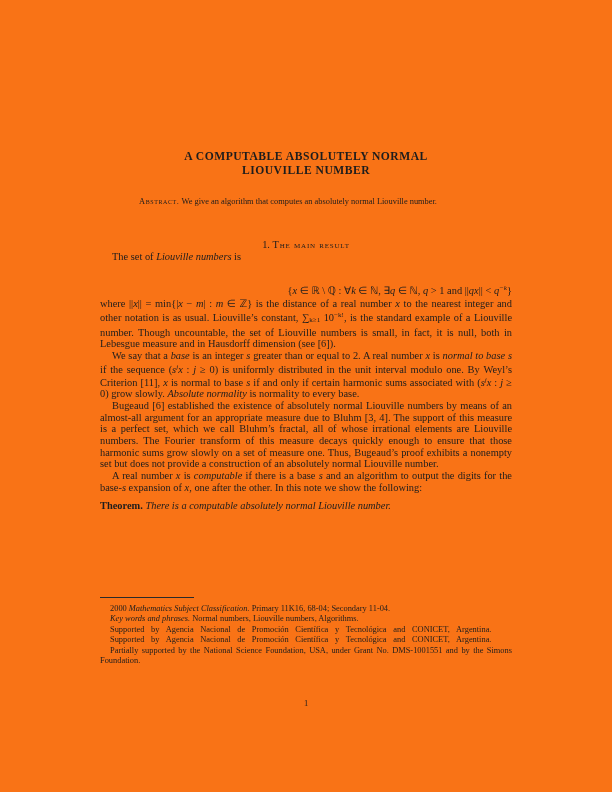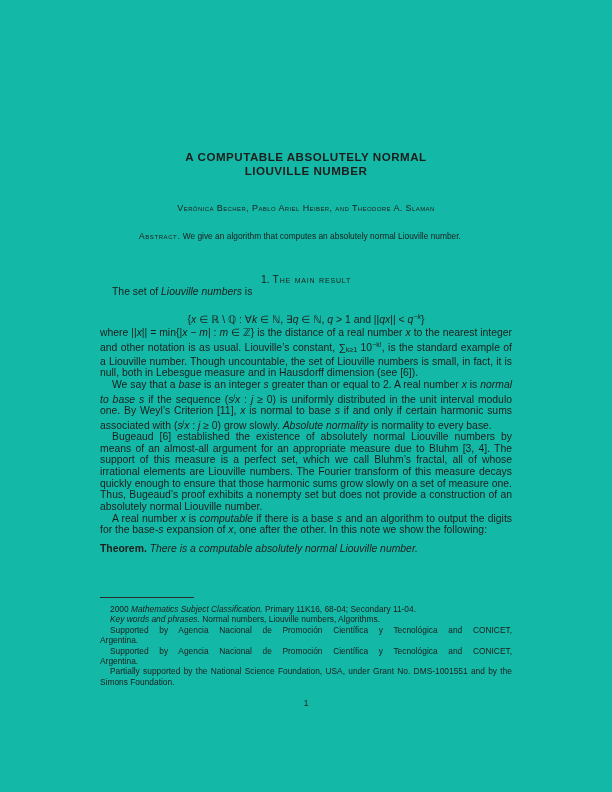--- a/index.html
+++ b/index.html
@@ -1,23 +1,23 @@
 <!DOCTYPE html>
 <html><head>
 <meta charset="utf-8">
 <style>
   html, body { margin: 0; padding: 0; background: #e8e8e8; }
   .page {
     position: relative;
     width: 612px;
     height: 792px;
     margin: 0 auto;
-    background: #14b8a6;
+    background: #f97316;
     color: #1d1d1d;
-    font-family: Liberation Sans, sans-serif;
+    font-family: Liberation Serif, serif;
     overflow: hidden;
   }
   .col {
     position: absolute;
     left: 100px;
     top: 150px;
     width: 412px;
   }
   .title {
     text-align: center;
@@ -56,22 +56,22 @@
   }
   p.body-par {
     margin: 0;
     font-size: 10.4px;
     line-height: 11.7px;
     text-align: justify;
   }
   p.indent { text-indent: 12px; }
   p.intro { text-indent: 12px; }
   .formula {
-    margin-top: 12px;
-    text-align: center;
+    margin-top: 18px;
+    text-align: right;
     font-size: 10.4px;
     line-height: 14px;
   }
   p.p1 { margin-top: 1px; }
   .theorem {
     margin-top: 7px;
     font-size: 10.4px;
     line-height: 11.7px;
     text-align: justify;
   }
@@ -117,21 +117,20 @@
 <body>
 
 <div class="page">
   <div class="col">
 
     <div class="title">
       <div>A COMPUTABLE ABSOLUTELY NORMAL</div>
       <div>LIOUVILLE NUMBER</div>
     </div>
 
-    <div class="authors">Verónica Becher, Pablo Ariel Heiber, and Theodore A. Slaman</div>
 
     <p class="abstract"><span class="abstract-label">Abstract.</span><span> We give an algorithm that computes an absolutely normal Liouville number.</span></p>
 
     <div class="section-heading"><span>1.</span>
       <span class="sc">The main result</span></div>
 
     <p class="body-par intro"><span class="seg-r">The set of </span><span class="seg-i">Liouville numbers</span><span class="seg-r"> is</span></p>
 
     <div class="formula"><span class="seg-r">{</span><span class="seg-i">x</span><span class="seg-r"> ∈ ℝ \ ℚ : ∀</span><span class="seg-i">k</span><span class="seg-r"> ∈ ℕ, ∃</span><span class="seg-i">q</span><span class="seg-r"> ∈ ℕ, </span><span class="seg-i">q</span><span class="seg-r"> &gt; 1 and ||</span><span class="seg-i">qx</span><span class="seg-r">|| &lt; </span><span class="seg-i">q</span><span class="seg-supi">−k</span><span class="seg-r">}</span></div>
 

